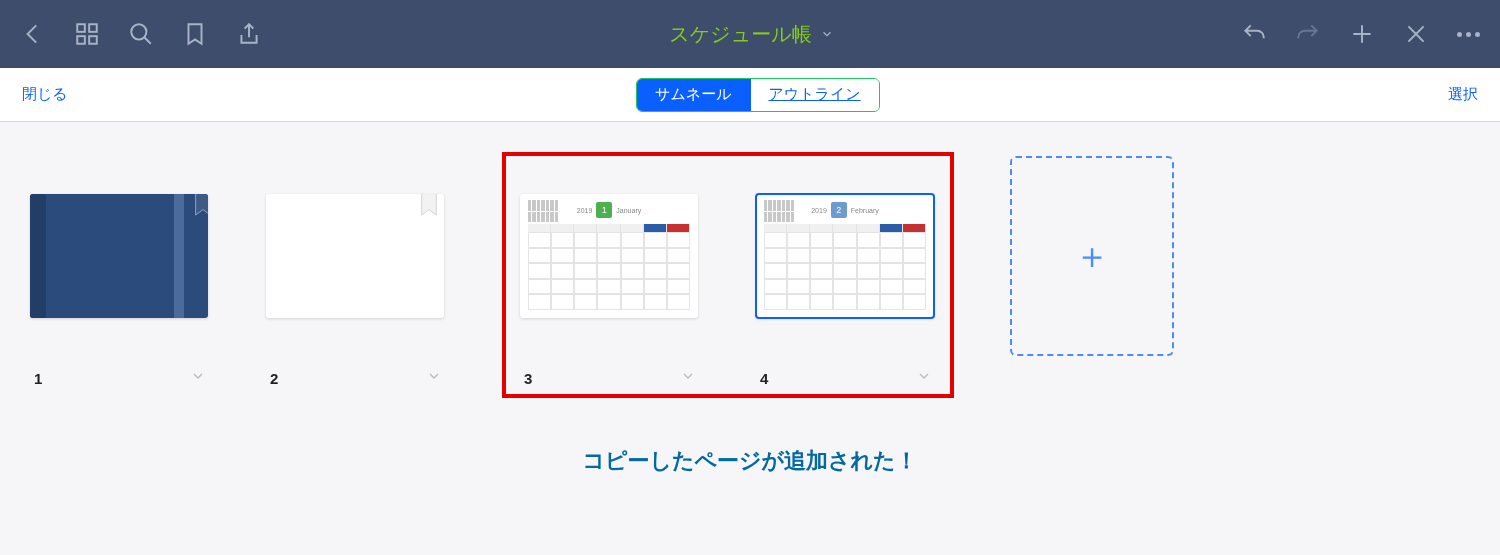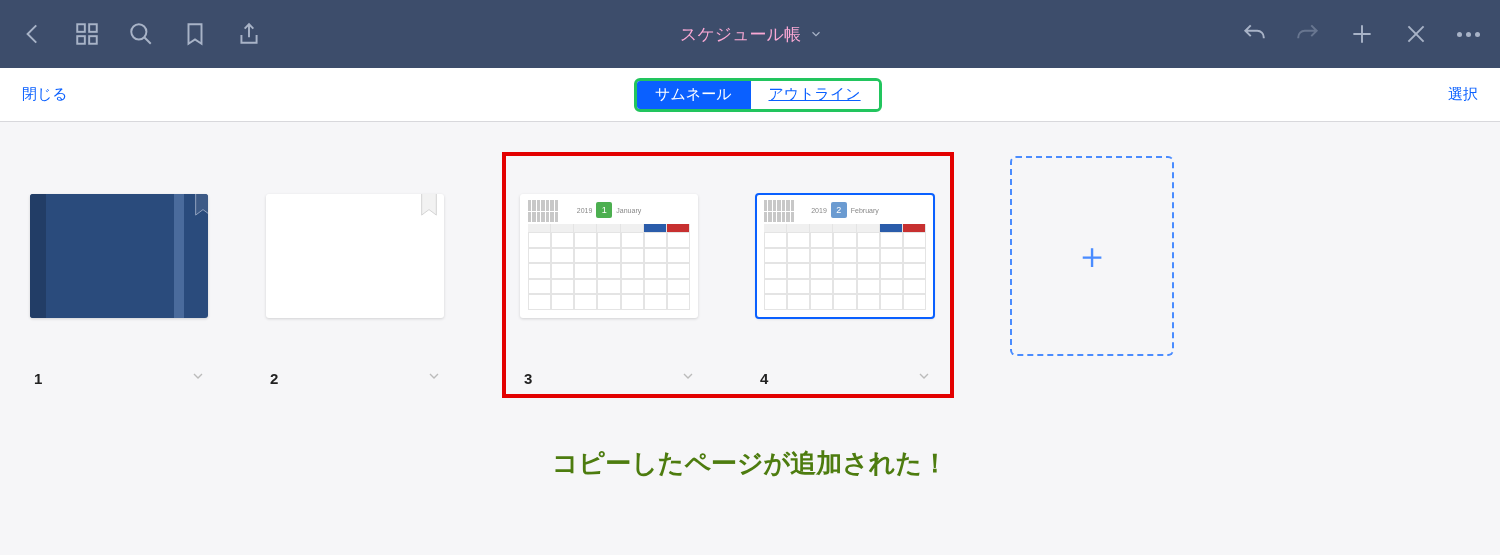--- a/index.html
+++ b/index.html
@@ -14,38 +14,38 @@
       height: 68px;
       background: #3d4d6b;
       display: flex;
       align-items: center;
       padding: 0 20px;
       gap: 24px;
       color: #a8b3c7;
     }
     .top-toolbar .left, .top-toolbar .right { display: flex; gap: 28px; align-items: center; }
     .top-toolbar .center { flex: 1; display: flex; justify-content: center; align-items: center; gap: 8px; }
-    .top-toolbar .title { color: #f9a8d4; font-size: 17px; font-weight: 500; }
+    .top-toolbar .title { color: #84cc16; font-size: 20px; font-weight: 500; }
     .tb-icon { width: 26px; height: 26px; display:flex; align-items:center; justify-content:center; }
     .tb-icon svg { stroke: #a8b3c7; fill: none; stroke-width: 1.8; }
     .dots { display:flex; gap:4px; }
     .dots span { width:5px; height:5px; background:#a8b3c7; border-radius:50%; display:block; }
     .sub-toolbar {
       height: 54px;
       background: #fff;
       border-bottom: 1px solid #d8d8dc;
       display: flex;
       align-items: center;
       padding: 0 22px;
     }
     .close-btn, .select-btn { color: #0a60ff; font-size: 15px; cursor: pointer; }
     .seg-wrap { flex:1; display:flex; justify-content:center; }
     .segmented {
       display: inline-flex;
-      border: 3px solid #22c55e;
+      border: 1px solid #22c55e;
       border-radius: 6px;
       overflow: hidden;
       height: 34px;
     }
     .segmented .seg {
       padding: 6px 18px;
       font-size: 15px;
       color: #0a60ff;
       background: #fff;
       display:flex; align-items:center;
@@ -103,23 +103,23 @@
     .add-tile {
       width: 164px; height: 200px;
       border: 2px dashed #4a8cff;
       border-radius: 6px;
       display:flex; align-items:center; justify-content:center;
       margin-top: 4px;
     }
     .add-plus { color:#4a8cff; font-size:36px; font-weight:300; }
     .caption {
       text-align:center;
-      color:#4d7c0f;
+      color:#0369a1;
       font-weight:700;
-      font-size:26px;
+      font-size:22px;
       margin-top: 48px;
     }
   </style>
 </head>
 <body>
 
 <div class="top-toolbar">
   <div class="left">
     <div class="tb-icon">
         <svg viewBox="0 0 24 24">

